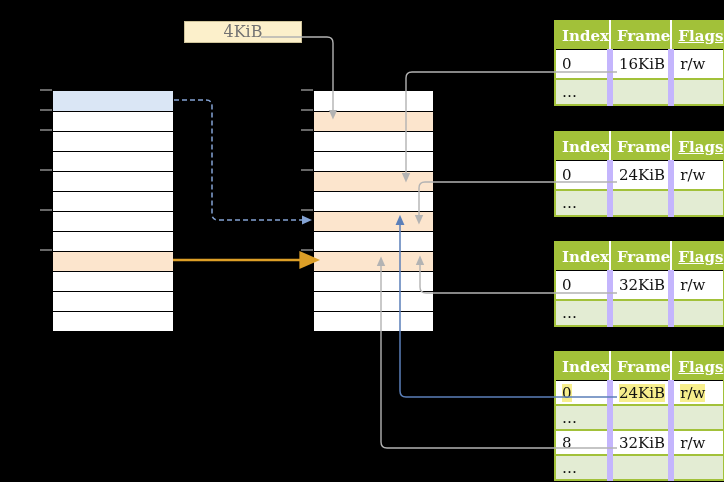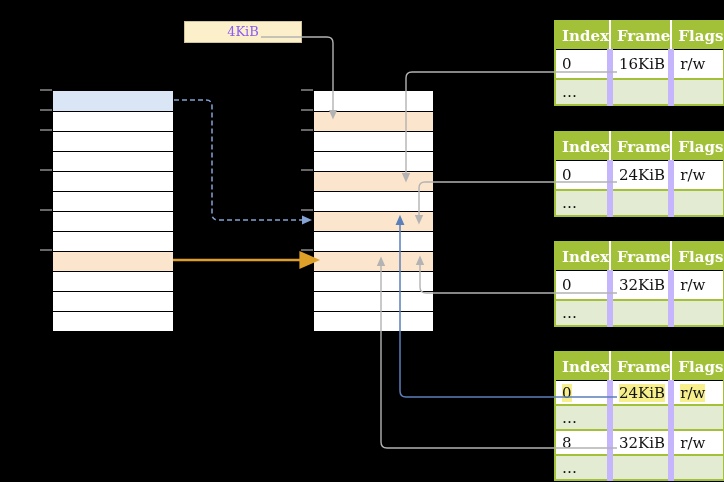--- a/index.html
+++ b/index.html
@@ -10,32 +10,32 @@
   
   .memgrid{position:absolute;border:1px solid #000;background:#fff;}
   .memrow{height:20px;box-sizing:border-box;border-top:1px solid #000;background:#fff;}
   .memrow:first-child{border-top:none;}
   .memrow.blue{background:var(--row-blue);}
   .memrow.orange{background:var(--row-orange);}
   
   .framebox{
     position:absolute;left:184px;top:21px;width:118px;height:22px;
     background:var(--cream);border:1px solid #cfc49b;box-sizing:border-box;
-    font-size:13px;color:#8b5cf6;text-align:center;line-height:20px;
+    font-size:16px;color:#737373;text-align:center;line-height:20px;
   }
   
   table.pt{
     position:absolute;left:554px;border-collapse:collapse;background:#fff;
     border:2px solid var(--green);table-layout:fixed;
   }
   .pt th{
     background:var(--green);color:#fff;font-weight:bold;font-size:15px;
     text-align:left;padding:0 0 0 6px;height:27px;border-right:2px solid #fff;
   }
-  .pt th:last-child{border-right:none;}
+  .pt th:last-child{border-right:none;text-decoration:underline;}
   .pt td{
     font-size:15px;color:#111;text-align:left;padding:0 0 0 6px;
     border-left:6px solid #c4b5fd;border-top:2px solid var(--green);
     background:#fff;overflow:hidden;white-space:nowrap;
   }
   .pt td:first-child{border-left:none;}
   .pt tr.first td{border-top:1px solid #000;}
   .pt tr.h30 td{height:28px;}
   .pt tr.h26 td{height:24px;}
   .pt tr.h25 td{height:23px;}

